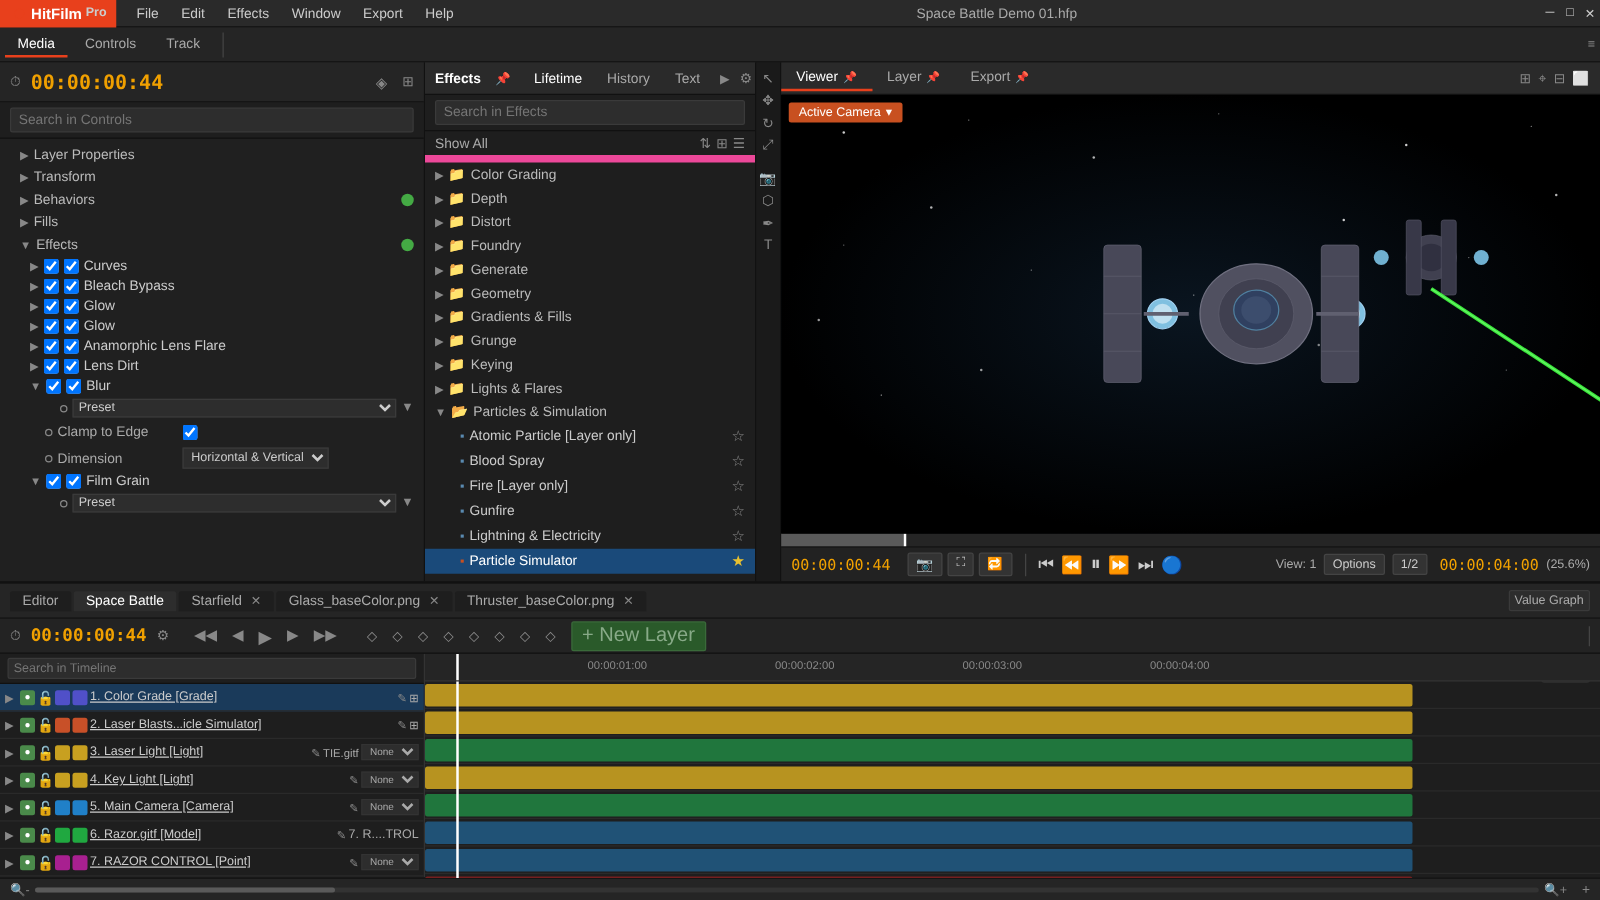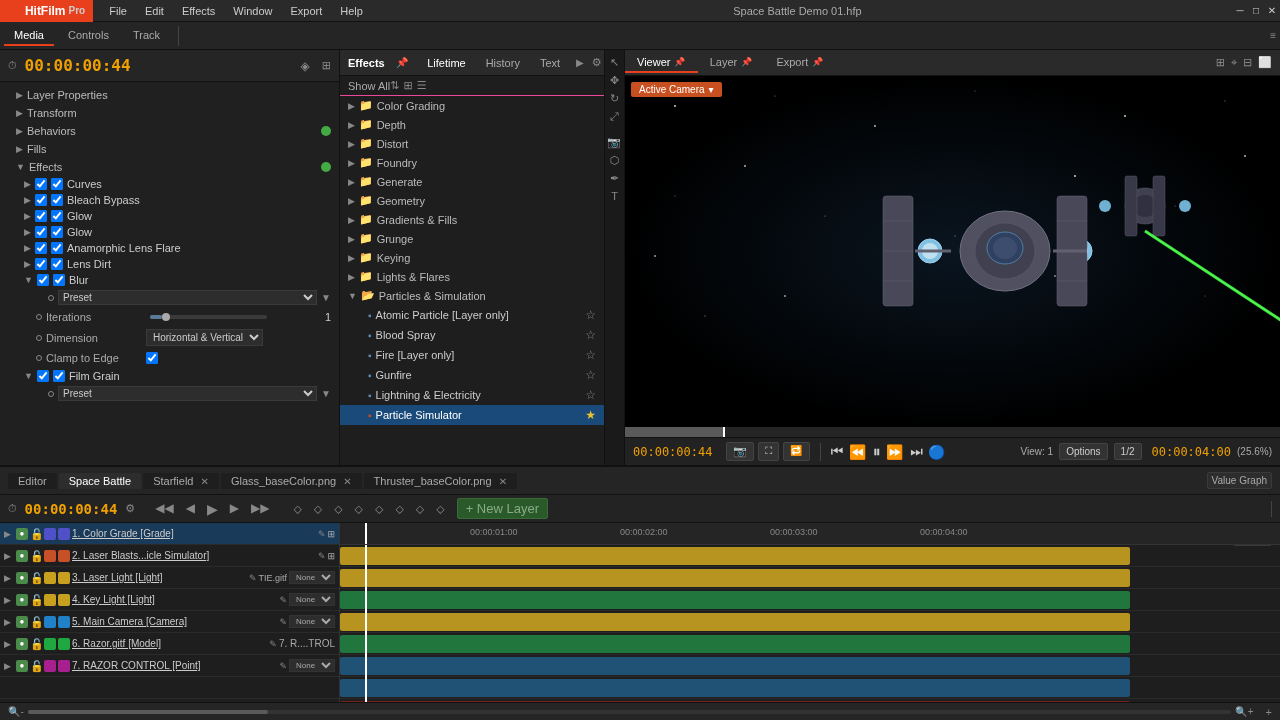--- a/index.html
+++ b/index.html
@@ -61,21 +61,21 @@
     .param-row .param-value { width: 60px; text-align: right; color: #ccc; }
     .param-row .param-dropdown { color: #ccc; background: #2d2d2d; border: 1px solid #3a3a3a; font-size: 10px; padding: 1px 2px; }
     .param-row .checkbox { width: 12px; height: 12px; }
 
     
     #middle-panel { width: 265px; background: #1e1e1e; border-right: 1px solid #111; display: flex; flex-direction: column; }
     
     #effects-search { padding: 4px 8px; border-bottom: 1px solid #111; }
     #effects-search input { width: 100%; background: #2d2d2d; border: 1px solid #3a3a3a; color: #ccc; padding: 3px 6px; font-size: 11px; border-radius: 2px; }
     
-    #effects-filter { padding: 3px 8px; display: flex; align-items: center; justify-content: flex-start; border-bottom: 1px solid #ec4899; }
+    #effects-filter { padding: 3px 8px; display: flex; align-items: center; justify-content: space-between; border-bottom: 6px solid #ec4899; }
     #effects-filter span { color: #aaa; font-size: 11px; }
     
     #effects-list { flex: 1; overflow-y: auto; }
     .effects-cat-header { display: flex; align-items: center; padding: 3px 8px; cursor: pointer; color: #bbb; font-size: 11px; gap: 4px; }
     .effects-cat-header .arrow { color: #888; font-size: 9px; }
     .effects-cat-header .folder { color: #c8a050; font-size: 11px; }
     
     .effect-entry { display: flex; align-items: center; padding: 3px 8px 3px 28px; font-size: 11px; cursor: pointer; }
     .effect-entry.selected { background: #1a4a7a; color: #fff; }
     .effect-entry .file-icon { color: #5a8ab0; margin-right: 4px; font-size: 10px; }
@@ -127,21 +127,21 @@
     
     #timeline-top { background: #252525; height: 28px; display: flex; align-items: center; padding: 0 8px; gap: 8px; border-bottom: 1px solid #111; }
     #timeline-top .tl-tabs { display: flex; gap: 2px; }
     #timeline-top .tl-tab { padding: 2px 10px; color: #aaa; font-size: 11px; cursor: pointer; background: #1e1e1e; border-radius: 2px 2px 0 0; }
     #timeline-top .tl-tab.active { color: #fff; background: #2d2d2d; }
     #timeline-top .tl-tab .close { color: #888; margin-left: 4px; font-size: 10px; }
     
     #timeline-controls { background: #232323; height: 28px; display: flex; align-items: center; padding: 0 8px; gap: 8px; border-bottom: 1px solid #111; }
     .tl-timecode { color: #f0a000; font-family: monospace; font-size: 14px; font-weight: bold; }
     .tl-btn { color: #888; cursor: pointer; font-size: 12px; padding: 2px 4px; }
-    .tl-add-layer { background: #2a5a2a; color: #8a8; border: 1px solid #3a6a3a; padding: 2px 8px; font-size: 13px; cursor: pointer; border-radius: 2px; display: flex; align-items: center; gap: 4px; }
+    .tl-add-layer { background: #2a5a2a; color: #8a8; border: 1px solid #3a6a3a; padding: 2px 8px; font-size: 16px; cursor: pointer; border-radius: 2px; display: flex; align-items: center; gap: 4px; }
     .tl-right { margin-left: auto; display: flex; gap: 12px; align-items: flex-end; flex-direction: column; }
     .tl-right-btn { color: #aaa; font-size: 10px; cursor: pointer; padding: 2px 4px; border: 1px solid #3a3a3a; background: #2d2d2d; border-radius: 2px; }
 
     
     #timeline-body { flex: 1; display: flex; overflow: hidden; }
     
     #tl-tracks { width: 340px; min-width: 340px; overflow-y: auto; border-right: 1px solid #333; }
     
     .tl-search { padding: 3px 6px; border-bottom: 1px solid #111; }
     .tl-search input { width: 100%; background: #2d2d2d; border: 1px solid #3a3a3a; color: #ccc; padding: 2px 4px; font-size: 10px; border-radius: 2px; }
@@ -213,20 +213,23 @@
   <div id="left-panel">
 
 
     <div id="timecode-bar">
       <span style="color:#888; font-size:11px;">⏱</span>
       <span class="timecode">00:00:00:44</span>
       <span style="margin-left:auto; color:#888; font-size:12px; cursor:pointer;">◈</span>
       <span style="color:#888; font-size:11px; cursor:pointer; margin-left:4px;">⊞</span>
     </div>
 
+    <div id="search-controls">
+      <input type="text" placeholder="Search in Controls" style="">
+    </div>
 
     <div id="layer-props">
 
       <div class="prop-section-header">
         <span class="arrow">▶</span>
         <span>Layer Properties</span>
       </div>
 
       <div class="prop-section-header">
         <span class="arrow">▶</span>
@@ -305,42 +308,33 @@
 
       <div style="display:flex; align-items:center; padding: 2px 8px 2px 48px; gap:4px;">
         <span style="width:6px; height:6px; border-radius:50%; border:1px solid #888; display:inline-block;"></span>
         <select style="background:#2d2d2d; border:1px solid #3a3a3a; color:#ccc; font-size:10px; flex:1;">
           <option>Preset</option>
         </select>
         <span style="color:#888; font-size:10px; cursor:pointer;">▼</span>
       </div>
 
 
+
       <div class="param-row">
         <div class="dot"></div>
-        <span class="param-name">Iterations</span>
-        <div class="param-slider">
-          <div class="fill" style="width:10%;"></div>
-          <div class="handle" style="left:10%;"></div>
-        </div>
-        <span class="param-value">1</span>
+        <span class="param-name">Clamp to Edge</span>
+        <input type="checkbox" checked="" class="checkbox" style="">
       </div>
 
       <div class="param-row">
         <div class="dot"></div>
         <span class="param-name">Dimension</span>
         <select class="param-dropdown">
           <option>Horizontal &amp; Vertical</option>
         </select>
-      </div>
-
-      <div class="param-row">
-        <div class="dot"></div>
-        <span class="param-name">Clamp to Edge</span>
-        <input type="checkbox" checked="" class="checkbox" style="">
       </div>
 
       <div class="effect-item">
         <span style="color:#888; font-size:9px;">▼</span>
         <input type="checkbox" checked="" style="">
         <input type="checkbox" checked="" style="">
         <span class="label">Film Grain</span>
       </div>
 
       <div style="display:flex; align-items:center; padding: 2px 8px 2px 48px; gap:4px;">
@@ -358,20 +352,23 @@
     <div class="panel-header">
       <span style="color:#fff; font-weight:bold; font-size:11px;">Effects</span>
       <span style="color:#aaa; font-size:10px; cursor:pointer; margin-left:4px;">📌</span>
       <span class="tab active" style="margin-left:4px;">Lifetime</span>
       <span class="tab">History</span>
       <span class="tab">Text</span>
       <span style="color:#888; font-size:10px; cursor:pointer; margin-left:2px;">▶</span>
       <span style="margin-left:auto; color:#888; font-size:11px; cursor:pointer;">⚙</span>
     </div>
 
+    <div id="effects-search">
+      <input type="text" placeholder="Search in Effects" style="">
+    </div>
 
     <div id="effects-filter">
       <span>Show All</span>
       <div style="display:flex; gap:4px;">
         <span style="color:#888; cursor:pointer; font-size:11px;">⇅</span>
         <span style="color:#888; cursor:pointer; font-size:11px;">⊞</span>
         <span style="color:#888; cursor:pointer; font-size:11px;">☰</span>
       </div>
     </div>
 
@@ -679,20 +676,23 @@
       <span class="tl-right-btn">Value Graph</span>
       <span style="width:1px; height:16px; background:#444; display:inline-block;"></span>
       <span class="tl-right-btn">Export</span>
     </div>
   </div>
 
   <div id="timeline-body">
 
     <div id="tl-tracks">
 
+      <div class="tl-search">
+        <input type="text" placeholder="Search in Timeline" style="">
+      </div>
 
       <div class="track-row selected">
         <span class="track-arrow">▶</span>
         <span class="track-vis on">●</span>
         <span style="width:12px; height:12px; display:inline-flex;">🔓</span>
         <span class="track-vis on" style="background:#5050c8;"></span>
         <span class="track-color" style="background:#5050c8;"></span>
         <span class="track-name">1. Color Grade [Grade]</span>
         <span class="track-fx">✎</span>
         <span style="font-size:9px; color:#aaa;">⊞</span>

